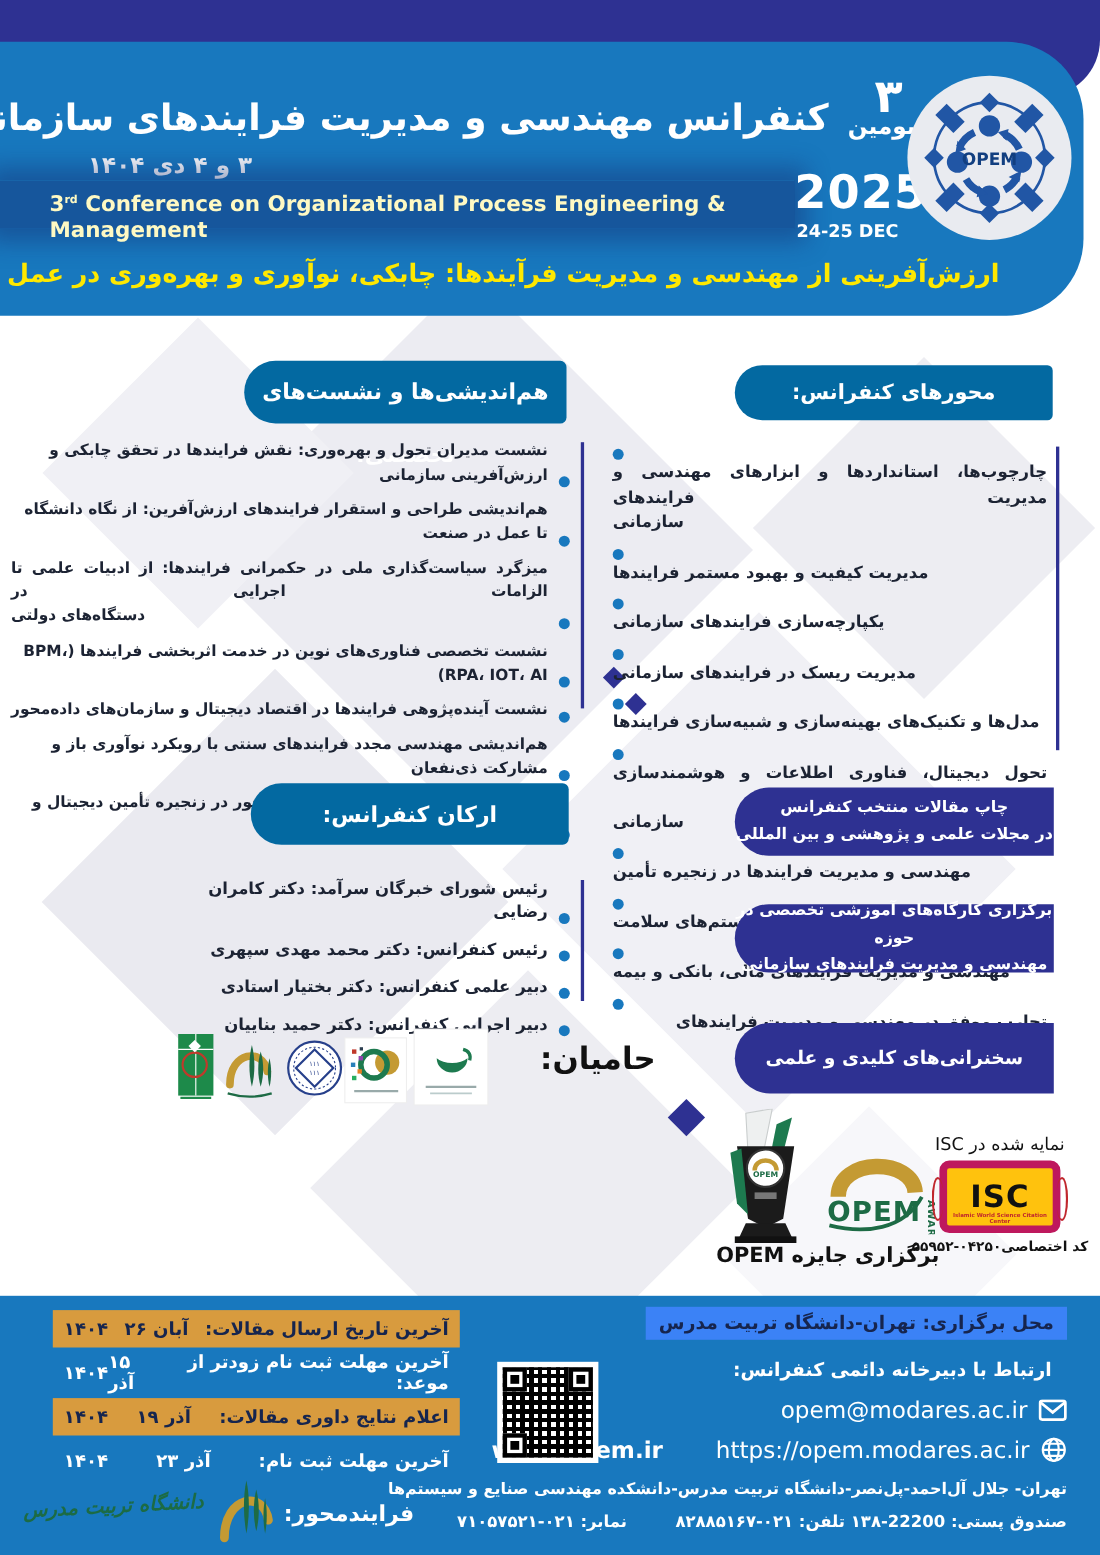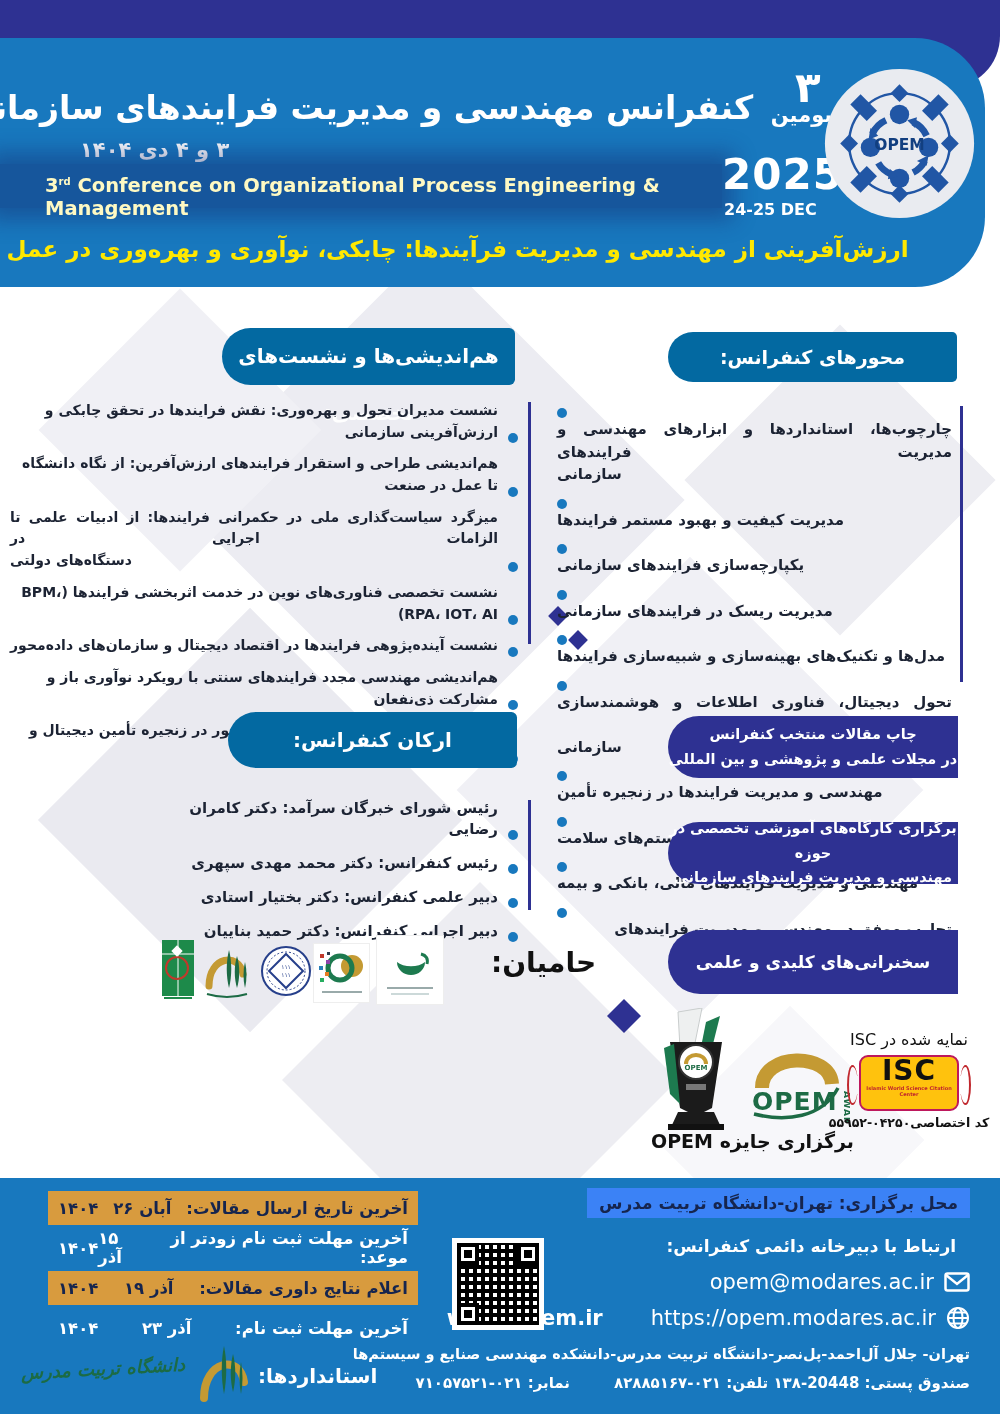--- a/index.html
+++ b/index.html
@@ -73,23 +73,23 @@
   
   .sponsors-label{position:absolute;left:443px;top:946px;font-size:28px;font-weight:bold;
                   color:#111;direction:rtl;padding-left:48px;}
   .logo-card{position:absolute;background:#fff;box-shadow:0 0 0 1px #eee;}
 
   
   .award-caption{position:absolute;left:640px;top:1130px;width:225px;text-align:center;
                  font-weight:bold;font-size:19px;color:#111;direction:rtl;}
   .isc-block{position:absolute;left:828px;top:1030px;width:162px;text-align:center;direction:rtl;}
   .isc-title{font-weight:normal;font-size:16px;color:#111;}
-  .isc-logo{margin:6px auto 4px;width:96px;height:52px;background:#ffc20d;border:2px solid #be185d;
+  .isc-logo{margin:6px auto 4px;width:96px;height:52px;background:#ffc20d;border:7px solid #be185d;
             border-radius:9px;display:flex;flex-direction:column;align-items:center;
-            justify-content:flex-start;position:relative;}
+            justify-content:flex-end;position:relative;}
   .isc-logo .big{font-size:28px;font-weight:bold;color:#111;line-height:1;letter-spacing:1px;}
   .isc-logo .sub{font-size:5px;color:#c0272d;font-weight:bold;}
   .isc-wing{position:absolute;top:8px;width:9px;height:36px;border:2px solid #c0272d;border-radius:50%;}
   .isc-wing.l{left:-14px;border-right:none;}
   .isc-wing.r{right:-14px;border-left:none;}
   .isc-code{font-weight:bold;font-size:12.5px;color:#111;margin-top:3px;}
 
   
   .footer{position:absolute;left:0;top:1178px;width:1000px;height:236px;background:#1878be;}
   .frows{position:absolute;left:48px;top:13px;width:370px;direction:rtl;}
@@ -486,33 +486,33 @@
           <circle cx="12" cy="12" r="10" fill="none" stroke="#fff" stroke-width="2"></circle>
           <ellipse cx="12" cy="12" rx="4.5" ry="10" fill="none" stroke="#fff" stroke-width="2"></ellipse>
           <line x1="2" y1="12" x2="22" y2="12" stroke="#fff" stroke-width="2"></line>
           <line x1="3.5" y1="6.5" x2="20.5" y2="6.5" stroke="#fff" stroke-width="2"></line>
           <line x1="3.5" y1="17.5" x2="20.5" y2="17.5" stroke="#fff" stroke-width="2"></line>
         </svg>
       </div>
 
       <div class="address">تهران- جلال آل‌احمد-پل‌نصر-دانشگاه تربیت مدرس-دانشکده مهندسی صنایع و سیستم‌ها</div>
       <div class="postal-row">
-        <span>صندوق پستی: 20448-۱۳۸  تلفن: ۰۲۱-۸۲۸۸۵۱۶۷</span>
+        <span>صندوق پستی: 22200-۱۳۸  تلفن: ۰۲۱-۸۲۸۸۵۱۶۷</span>
         <span>نمابر: ۰۲۱-۷۱۰۵۷۵۲۱</span>
       </div>
 
       <div class="qr">
         <div class="qr-noise">
           <div class="finder f-tl"></div>
           <div class="finder f-tr"></div>
           <div class="finder f-bl"></div>
         </div>
       </div>
 
-      <div class="org-row-label">استانداردها:</div>
+      <div class="org-row-label">فرایندمحور:</div>
       <svg class="tmu-logo-footer" viewBox="0 0 62 64">
         <path d="M12,58 C12,20 48,14 52,42" stroke="#c49a33" stroke-width="8" fill="none" stroke-linecap="round"></path>
         <path d="M32,6 C29,20 29,38 32,54 C35,38 35,20 32,6 Z" fill="#1d6b45"></path>
         <path d="M41,14 C38,26 38,40 41,52 C44,40 44,26 41,14 Z" fill="#1d6b45"></path>
         <path d="M49,22 C47,32 47,44 49,54 C51,44 51,32 49,22 Z" fill="#1d6b45"></path>
       </svg>
       <div class="tmu-script">دانشگاه تربیت مدرس</div>
     </div>
 
   </div>

